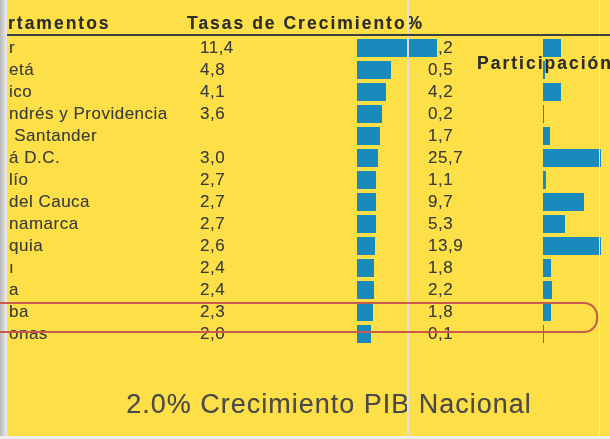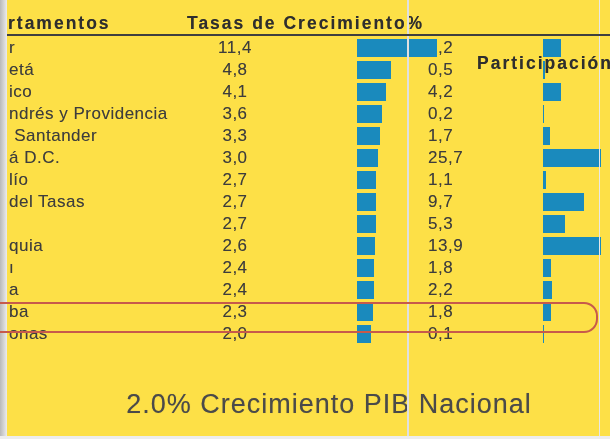--- a/index.html
+++ b/index.html
@@ -25,21 +25,21 @@
     background:#3f3f3f;z-index:3;
   }
   #rows{position:absolute;top:37px;left:0;width:610px;z-index:1;}
   .row{position:relative;height:22px;}
   .cell{
     position:absolute;top:1px;font-size:17px;letter-spacing:0.5px;
     white-space:pre;color:#3d3d3d;
     text-shadow:0 0 0.6px rgba(60,60,60,0.4);
   }
   .cell.name{left:9px;width:190px;overflow:hidden;}
-  .cell.tasa-num{left:200px;width:70px;text-align:center;}
+  .cell.tasa-num{left:200px;width:70px;text-align:left;}
   .cell.part-num{left:428px;width:70px;}
   .bar{
     position:absolute;top:2px;height:18px;
     background:#1a8abd;z-index:1;
   }
   .bar.tasa{left:357px;}
   .bar.part{left:543px;}
   .vline{position:absolute;top:0;height:439px;width:2px;z-index:2;}
   #vline-mid{left:407px;background:#e0e0e0;}
   #vline-right{left:599px;background:#e7e7e7;width:1px;}
@@ -99,47 +99,47 @@
   </div>
       <div class="row">
     <span class="cell name">ndrés y Providencia</span>
     <span class="cell tasa-num">3,6</span>
     <span class="bar tasa" style="width: 25.2px;"></span>
     <span class="cell part-num">0,2</span>
     <span class="bar part" style="width: 1px;"></span>
   </div>
       <div class="row">
     <span class="cell name"> Santander</span>
-    <span class="cell tasa-num">3,3</span>
     <span class="bar tasa" style="width: 23.1px;"></span>
     <span class="cell part-num">1,7</span>
     <span class="bar part" style="width: 7.14px;"></span>
   </div>
       <div class="row">
     <span class="cell name">á D.C.</span>
     <span class="cell tasa-num">3,0</span>
     <span class="bar tasa" style="width: 21px;"></span>
     <span class="cell part-num">25,7</span>
     <span class="bar part" style="width: 58px;"></span>
   </div>
       <div class="row">
     <span class="cell name">lío</span>
     <span class="cell tasa-num">2,7</span>
     <span class="bar tasa" style="width: 18.9px;"></span>
     <span class="cell part-num">1,1</span>
     <span class="bar part" style="width: 3.36px;"></span>
   </div>
       <div class="row">
-    <span class="cell name">del Tasas</span>
+    <span class="cell name">del Cauca</span>
     <span class="cell tasa-num">2,7</span>
     <span class="bar tasa" style="width: 18.9px;"></span>
     <span class="cell part-num">9,7</span>
     <span class="bar part" style="width: 40.74px;"></span>
   </div>
       <div class="row">
+    <span class="cell name">namarca</span>
     <span class="cell tasa-num">2,7</span>
     <span class="bar tasa" style="width: 18.9px;"></span>
     <span class="cell part-num">5,3</span>
     <span class="bar part" style="width: 22.26px;"></span>
   </div>
       <div class="row">
     <span class="cell name">quia</span>
     <span class="cell tasa-num">2,6</span>
     <span class="bar tasa" style="width: 18.2px;"></span>
     <span class="cell part-num">13,9</span>

